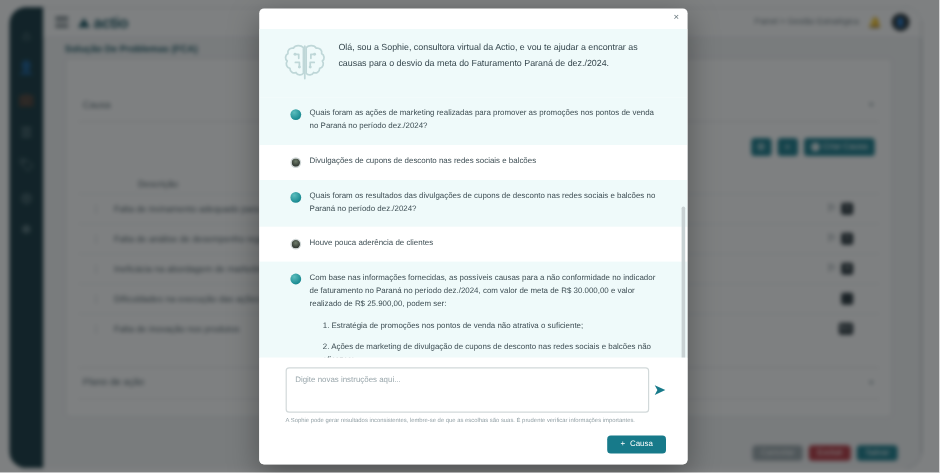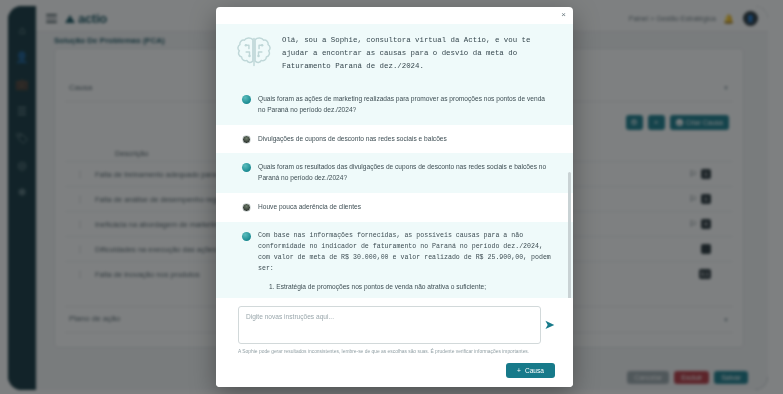--- a/index.html
+++ b/index.html
@@ -234,21 +234,21 @@
     flex: 1 1 auto;
   }
   .msg.intro .msg-text {
     font-size: 7.4px;
     line-height: 1.75;
     color: #36474e;
   }
   .msg.intro .msg-text p { margin: 0; }
   .msg.intro .msg-text p + p { margin-top: 7px; }
   .msg.intro b { font-weight: 700; color: #223238; }
-  .msg-text p { margin: 0; font-family: Liberation Mono, monospace; }
+  .msg-text p { margin: 0; }
   .msg-text .li { margin-top: 7px; padding-left: 11px; }
 
   
   .fake-scroll {
     position: absolute;
     right: 2px; top: 148px;
     width: 3px; height: 150px;
     background: #c9d2d4;
     border-radius: 2px;
   }

